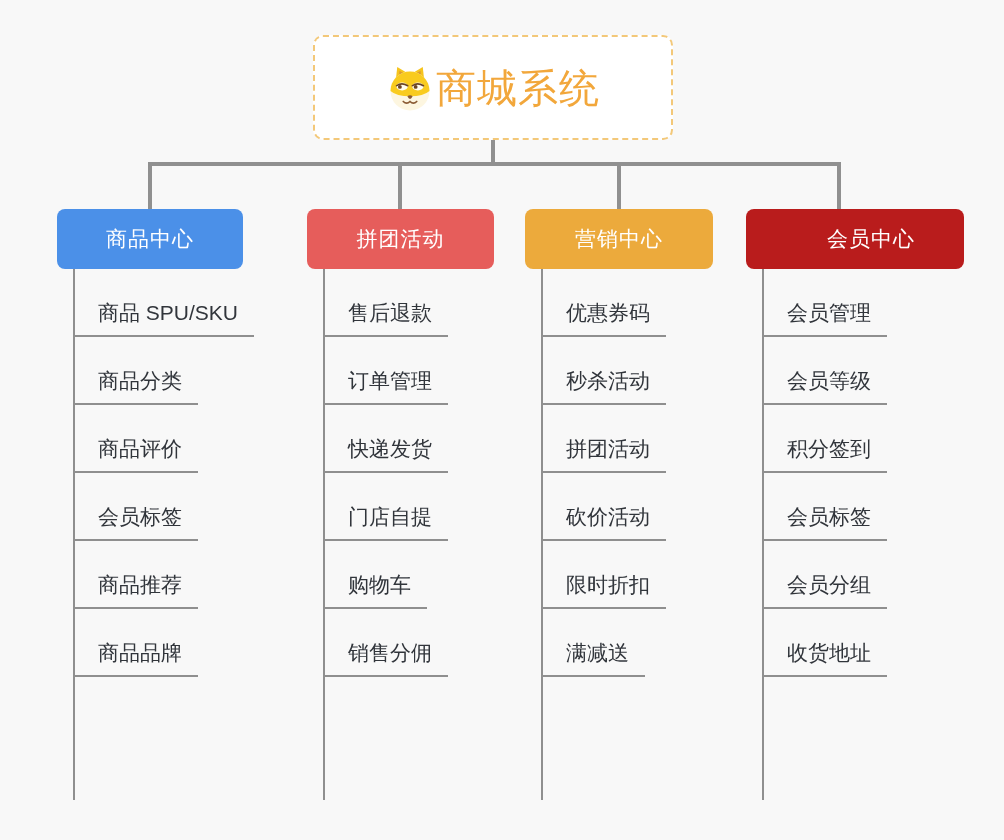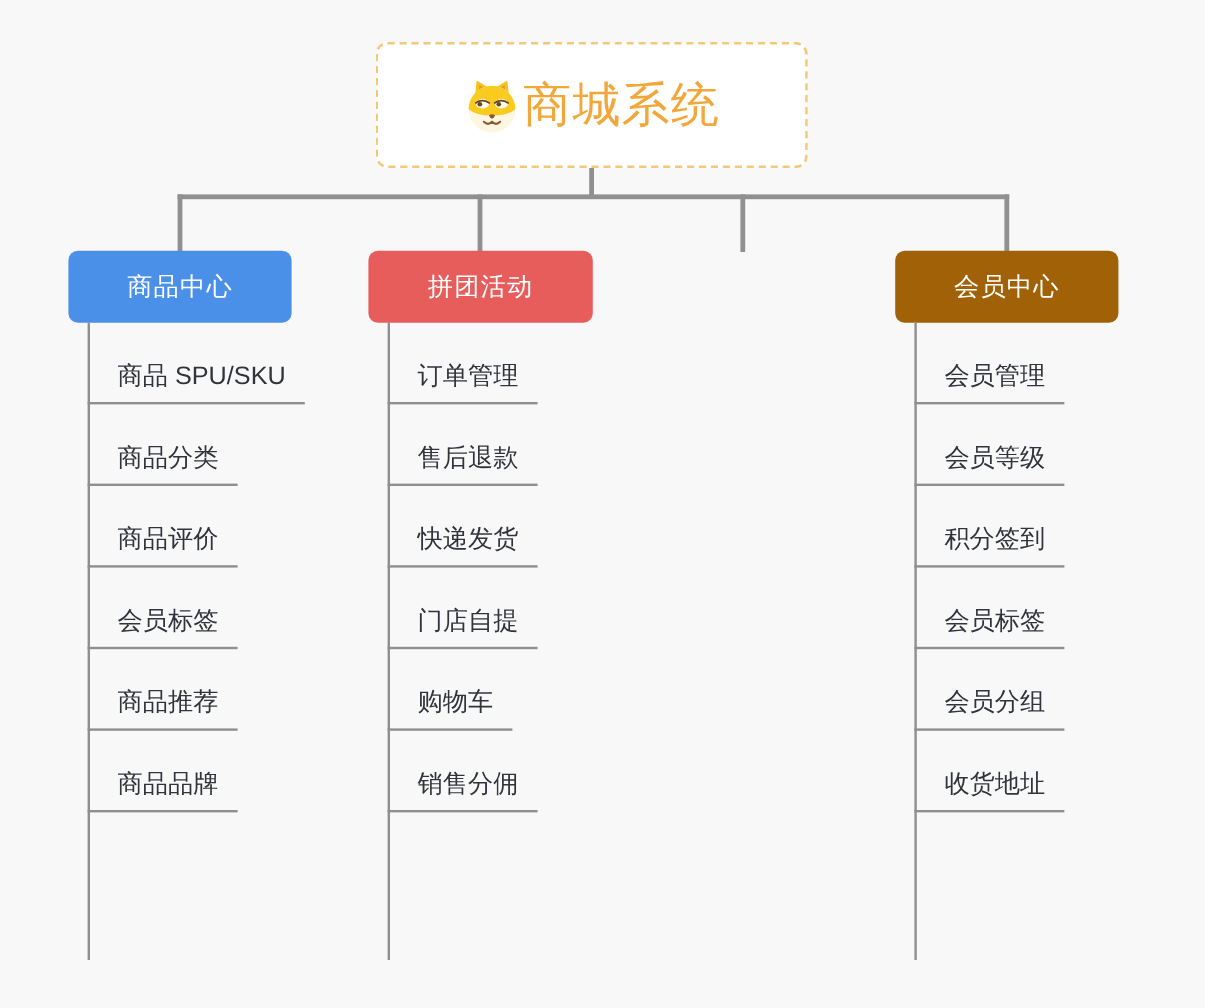--- a/index.html
+++ b/index.html
@@ -144,43 +144,67 @@
           <span class="leaf-label">商品品牌</span>
         </div>
     </div>
   </div>
 
   <div class="branch branch-2">
     <div class="branch-header" style="background-color: rgb(230, 93, 91);">拼团活动</div>
     <div class="trunk"></div>
     <div class="leaves">
       <div class="leaf">
+          <span class="leaf-label">售后退款</span>
+        </div>
+      <div class="leaf">
           <span class="leaf-label">订单管理</span>
         </div>
       <div class="leaf">
-          <span class="leaf-label">售后退款</span>
-        </div>
-      <div class="leaf">
           <span class="leaf-label">快递发货</span>
         </div>
       <div class="leaf">
           <span class="leaf-label">门店自提</span>
         </div>
       <div class="leaf">
           <span class="leaf-label">购物车</span>
         </div>
       <div class="leaf">
           <span class="leaf-label">销售分佣</span>
         </div>
     </div>
   </div>
 
+  <div class="branch branch-3">
+    <div class="branch-header" style="background-color: rgb(236, 170, 60);">营销中心</div>
+    <div class="trunk"></div>
+    <div class="leaves">
+      <div class="leaf">
+          <span class="leaf-label">优惠券码</span>
+        </div>
+      <div class="leaf">
+          <span class="leaf-label">秒杀活动</span>
+        </div>
+      <div class="leaf">
+          <span class="leaf-label">拼团活动</span>
+        </div>
+      <div class="leaf">
+          <span class="leaf-label">砍价活动</span>
+        </div>
+      <div class="leaf">
+          <span class="leaf-label">限时折扣</span>
+        </div>
+      <div class="leaf">
+          <span class="leaf-label">满减送</span>
+        </div>
+    </div>
+  </div>
 
   <div class="branch branch-4">
-    <div class="branch-header" style="background-color: #a16207;">会员中心</div>
+    <div class="branch-header" style="background-color: #b91c1c; padding-left: 32px;">会员中心</div>
     <div class="trunk"></div>
     <div class="leaves">
       <div class="leaf">
           <span class="leaf-label">会员管理</span>
         </div>
       <div class="leaf">
           <span class="leaf-label">会员等级</span>
         </div>
       <div class="leaf">
           <span class="leaf-label">积分签到</span>

